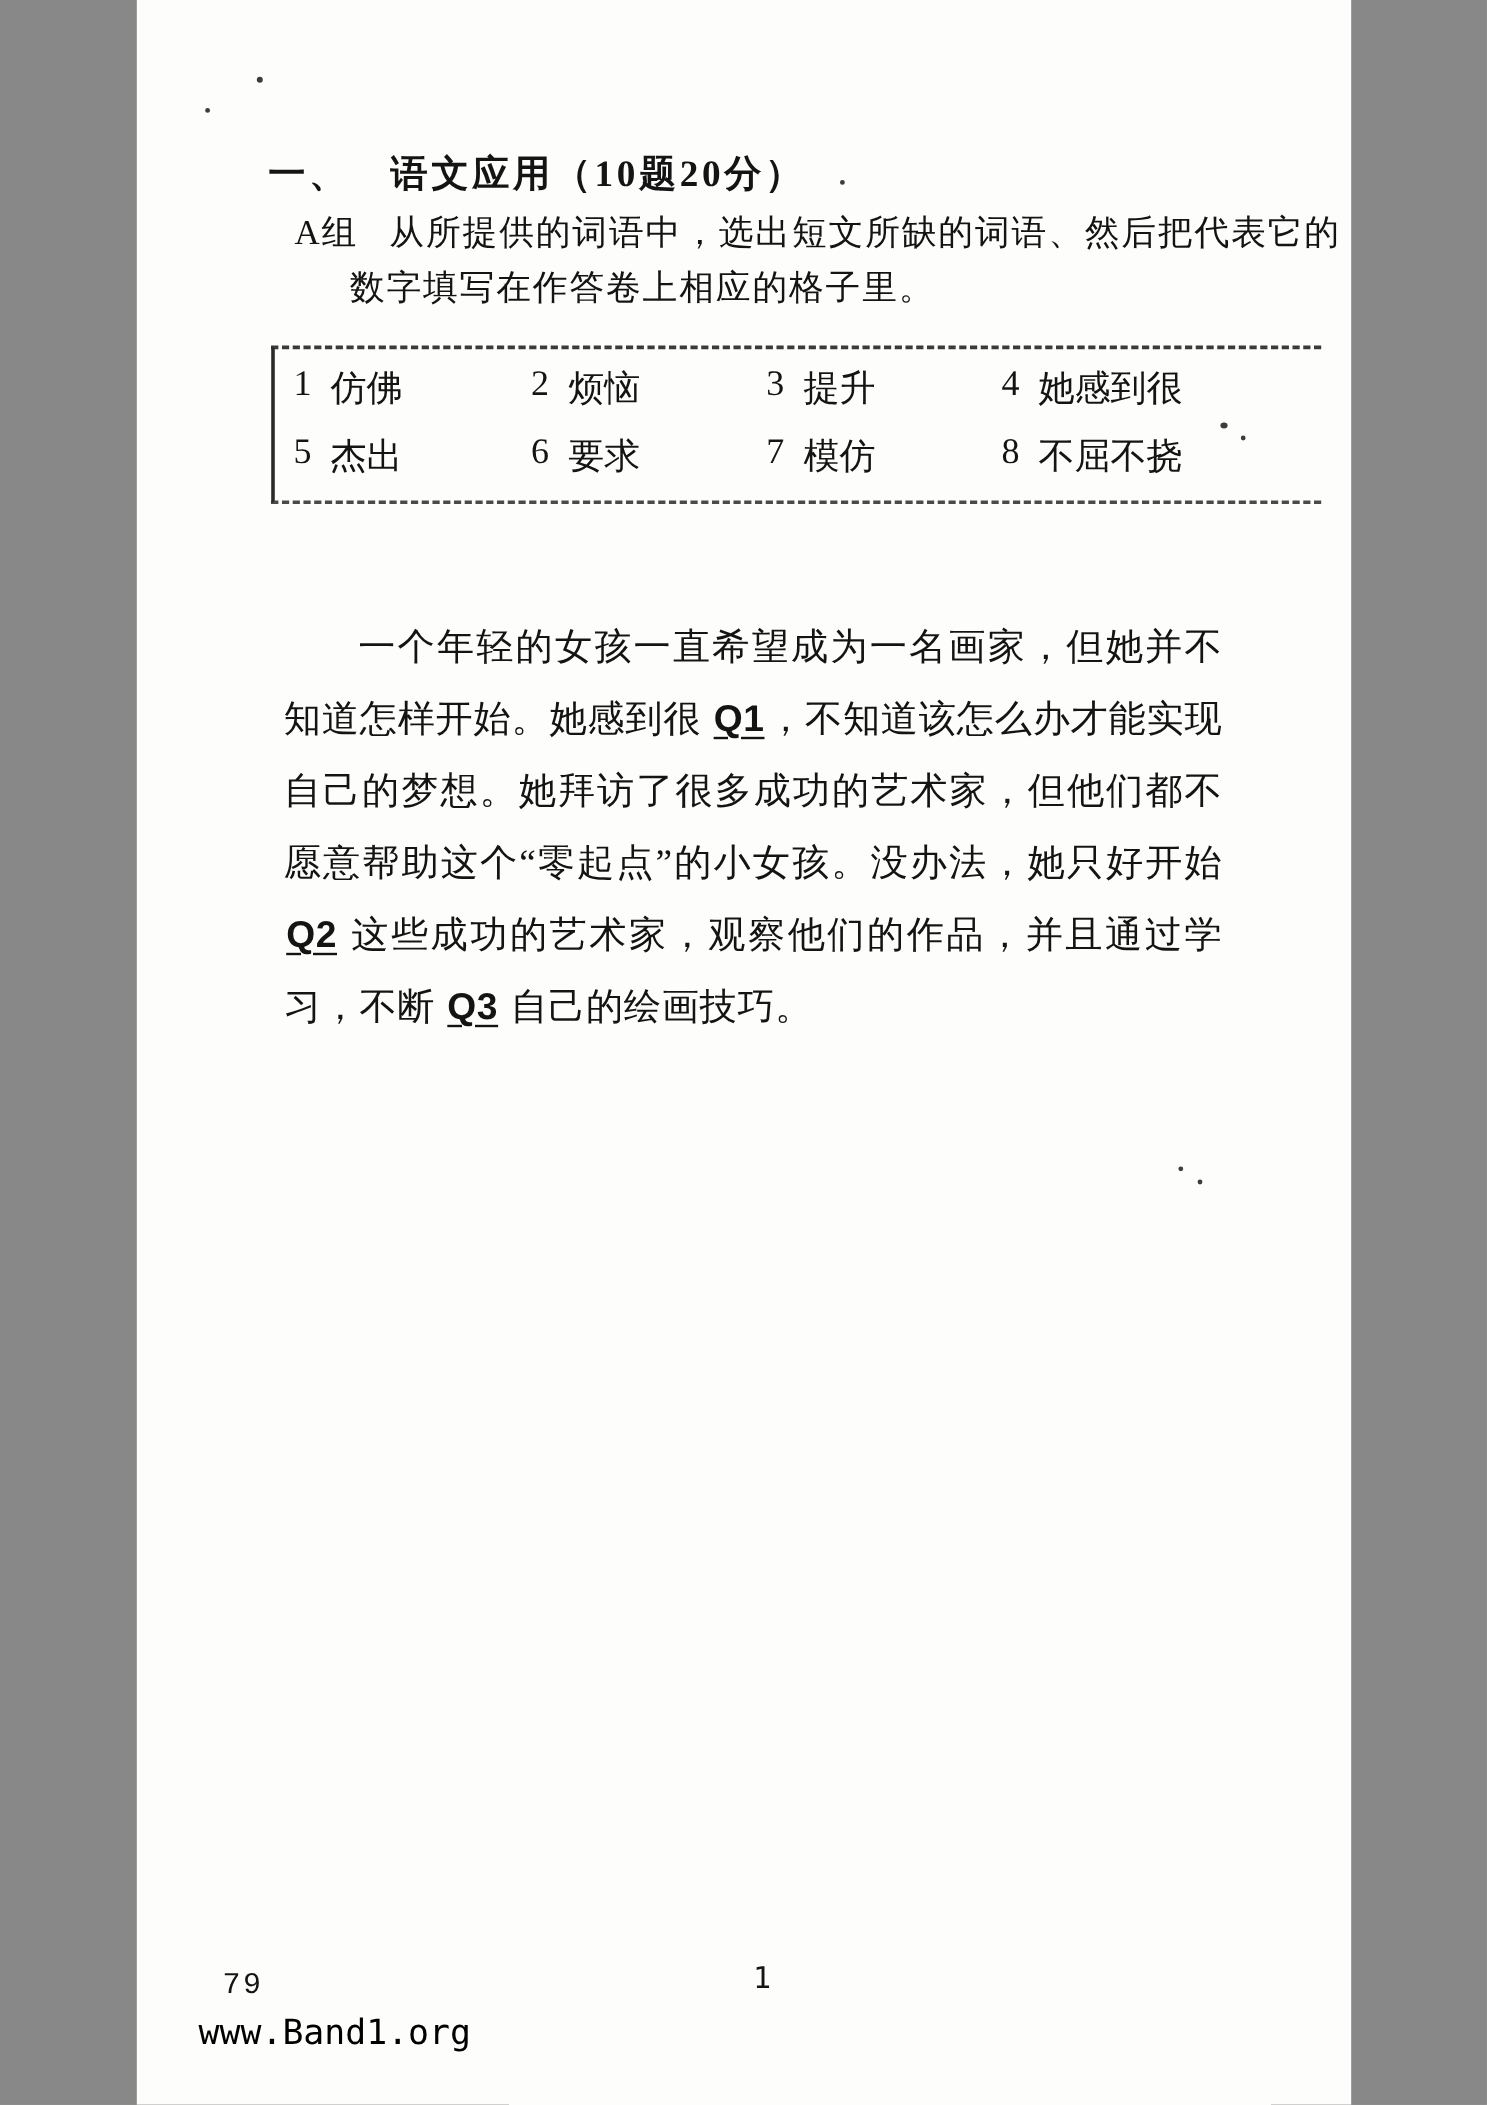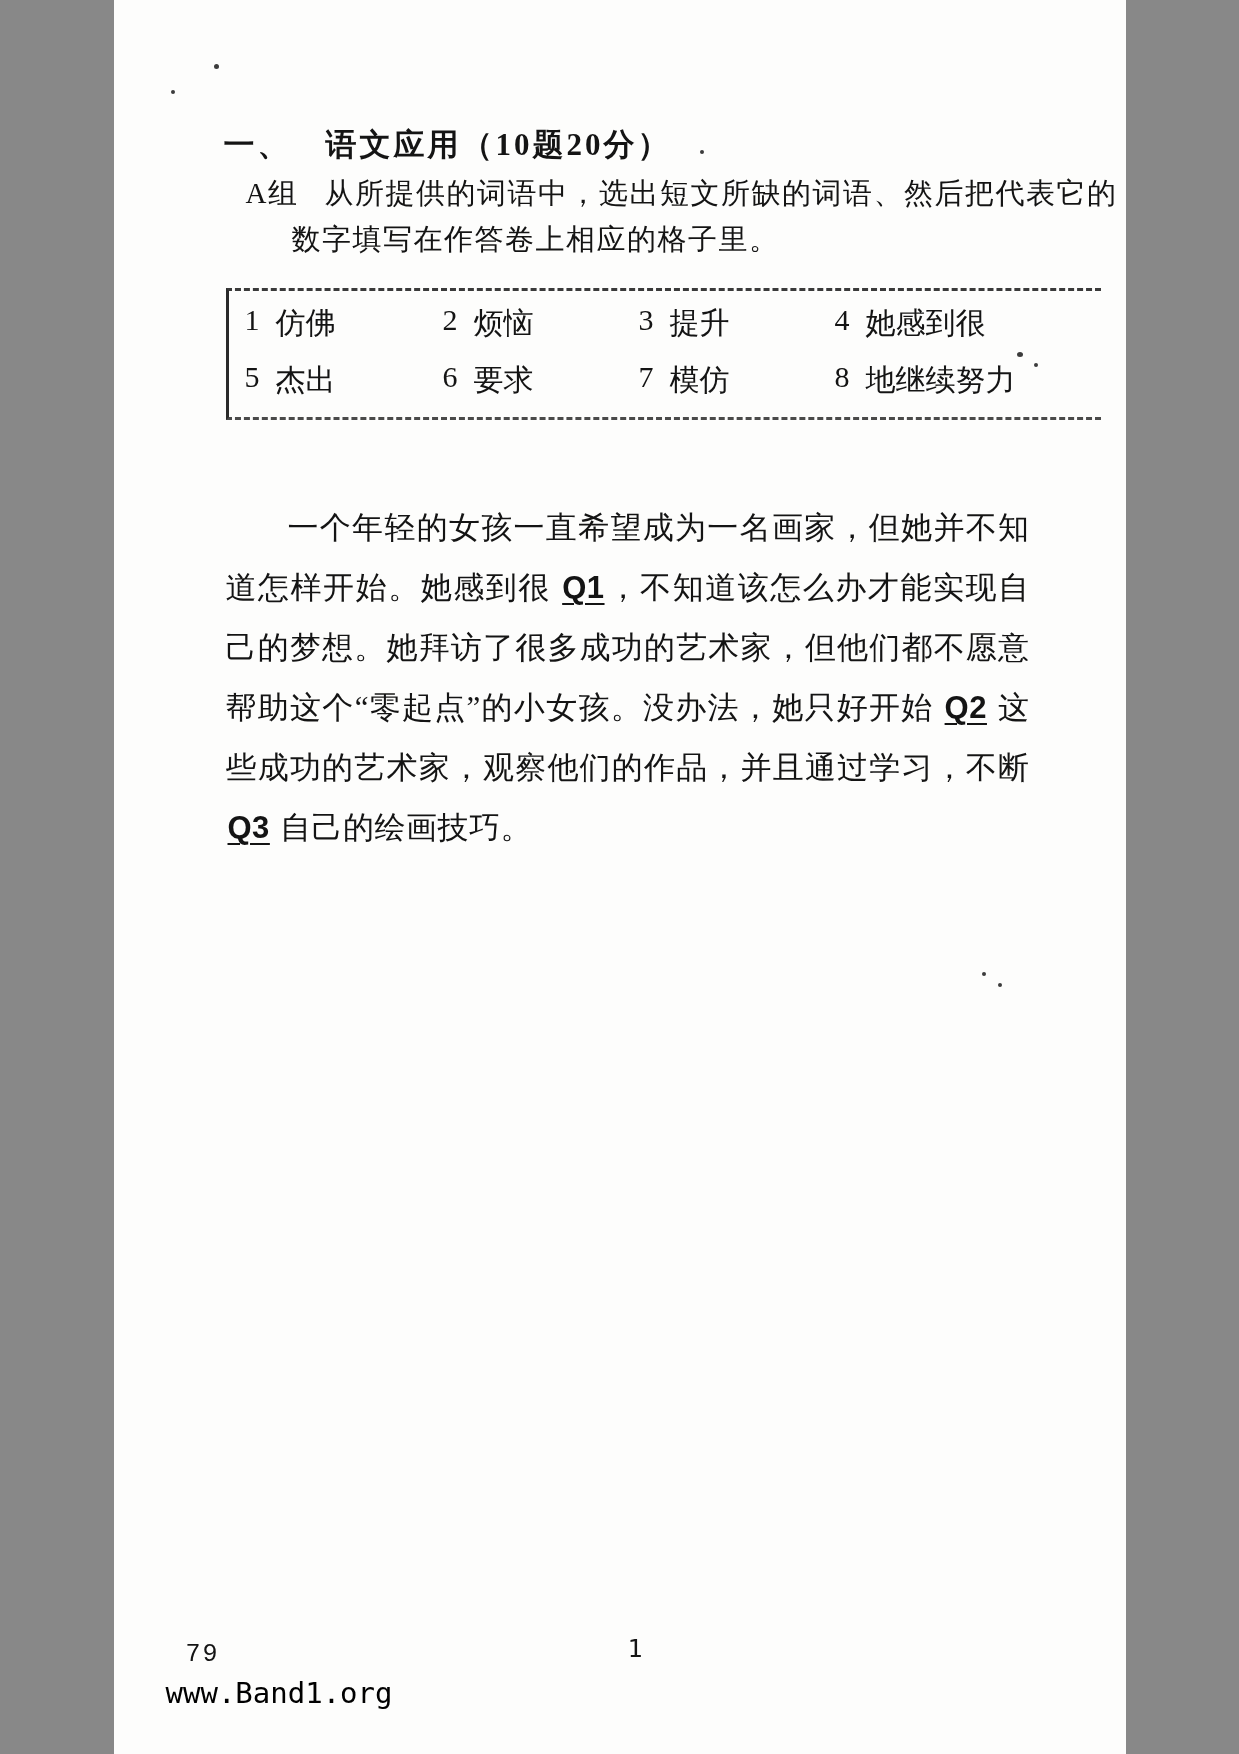--- a/index.html
+++ b/index.html
@@ -42,21 +42,21 @@
     font-size:30px;
   }
   .wb-item { display:flex; gap:16px; white-space:nowrap; }
 
   .passage {
     position:absolute; left:112px; top:498px;
     width:804px;
     font-size:31px; line-height:60px;
     text-align:justify; letter-spacing:0.5px;
   }
-  .passage p { margin:0; text-indent:2em; }
+  .passage p { margin:11px; text-indent:2em; }
   .blank {
     font-family:"Liberation Sans","DejaVu Sans",sans-serif;
     font-weight:bold;
     text-decoration:underline;
     text-underline-offset:5px;
     text-decoration-thickness:2px;
     padding:0 2px;
   }
 
   .footer-left {
@@ -131,21 +131,21 @@
     <div class="wb-item">
       <span>6</span>
       <span>要求</span>
     </div>
     <div class="wb-item">
       <span>7</span>
       <span>模仿</span>
     </div>
     <div class="wb-item">
       <span>8</span>
-      <span>地继续努力</span>
+      <span>不屈不挠</span>
     </div>
   </div>
 
   <div class="speck s3"></div>
   <div class="speck s4"></div>
   <div class="dash-artifact"></div>
 
   <div class="passage">
     <p><span>一个年轻的女孩一直希望成为一名画家，但她并不知道怎样开始。她感到很 </span><span class="blank">Q1</span><span>，不知道该怎么办才能实现自己的梦想。她拜访了很多成功的艺术家，但他们都不愿意帮助这个“零起点”的小女孩。没办法，她只好开始 </span><span class="blank">Q2</span><span> 这些成功的艺术家，观察他们的作品，并且通过学习，不断 </span><span class="blank">Q3</span><span> 自己的绘画技巧。</span></p>
   </div>

